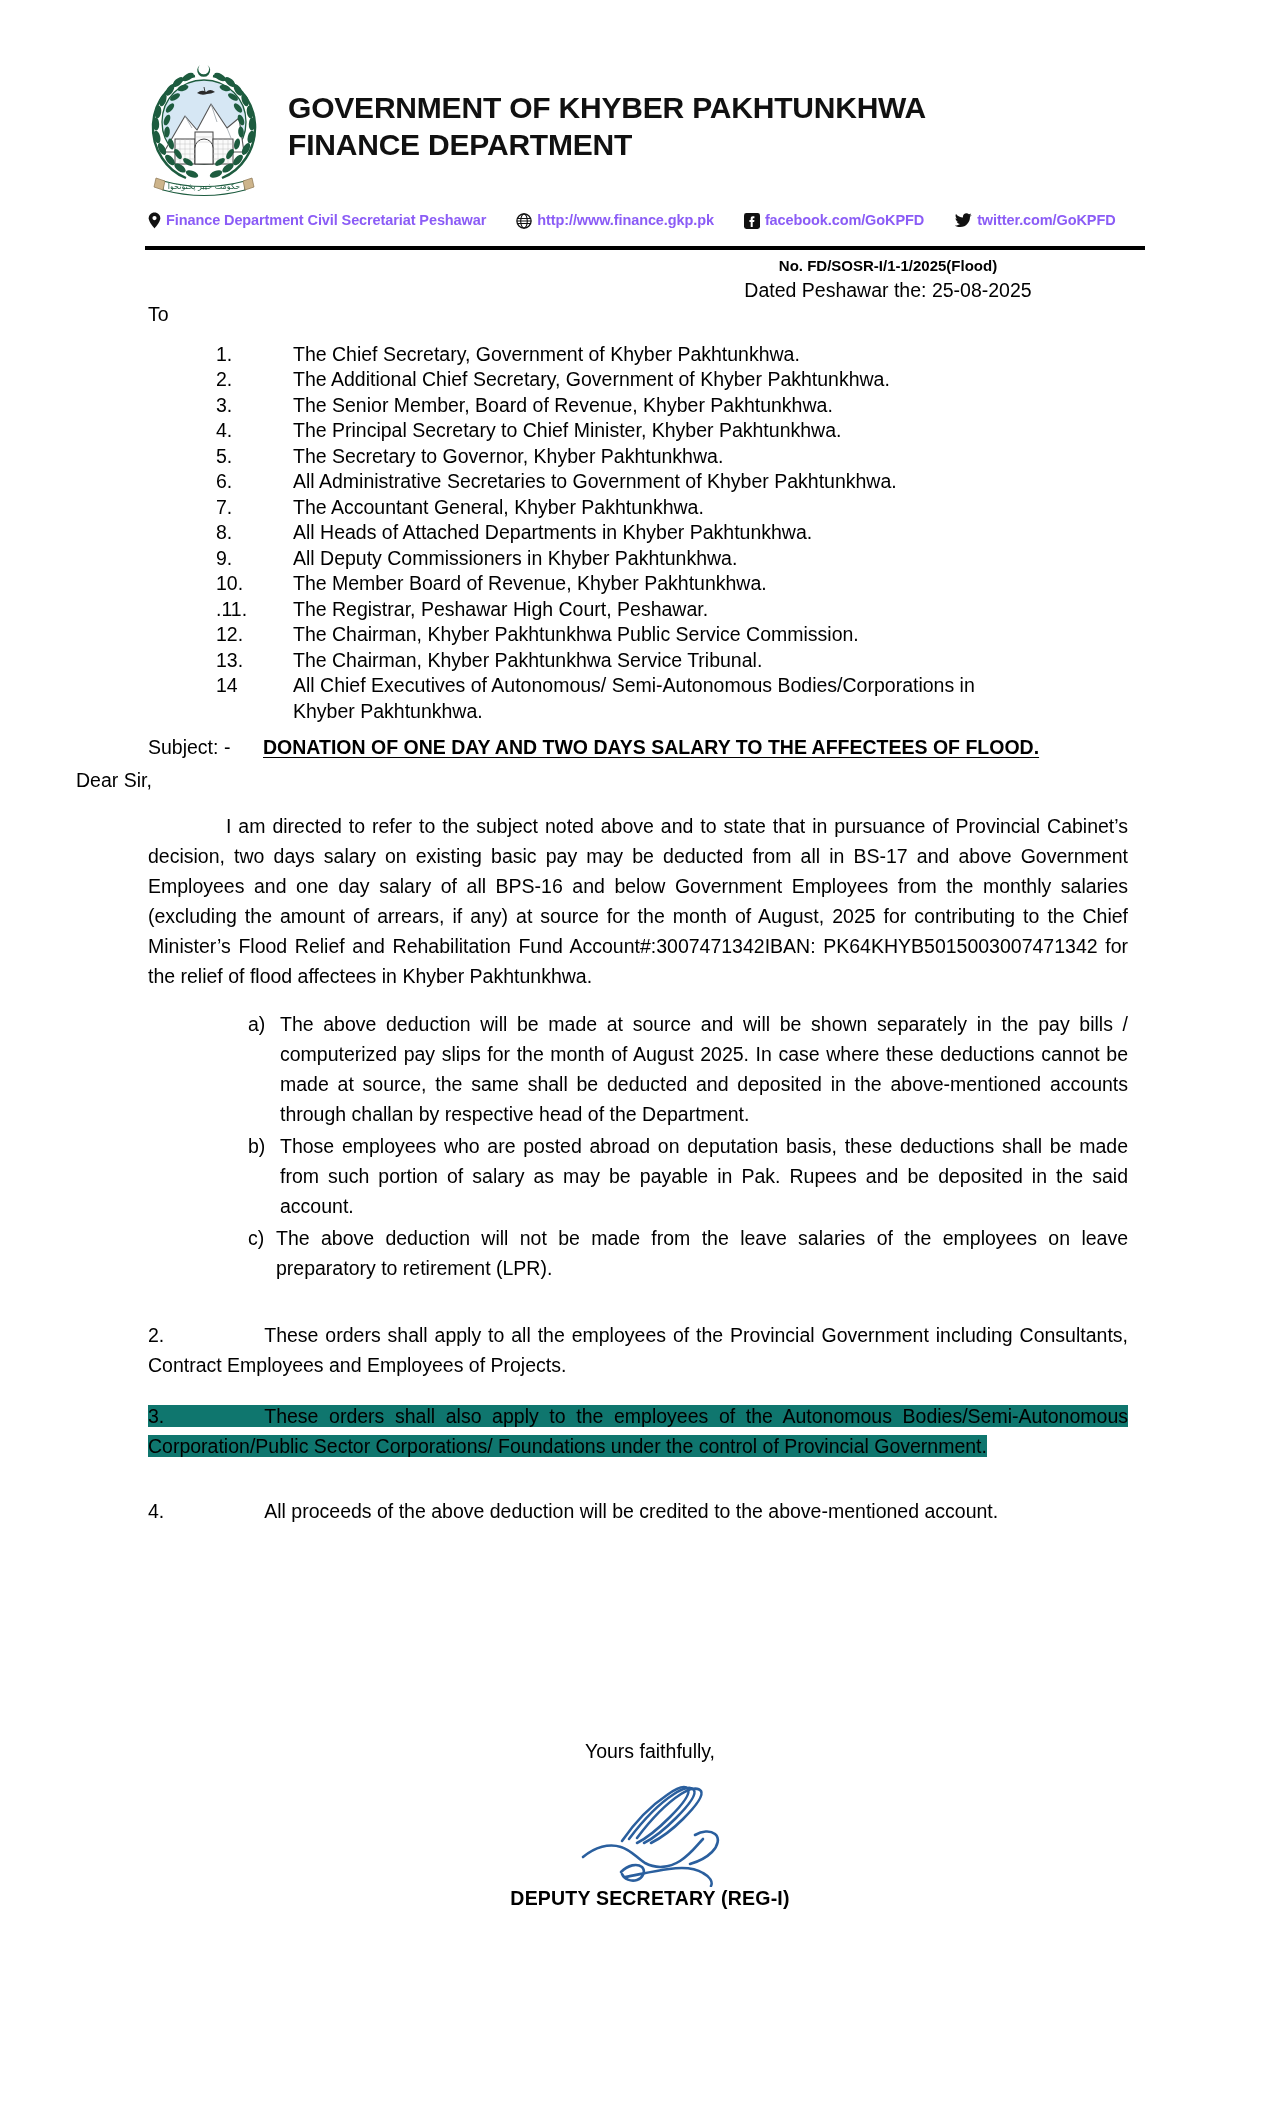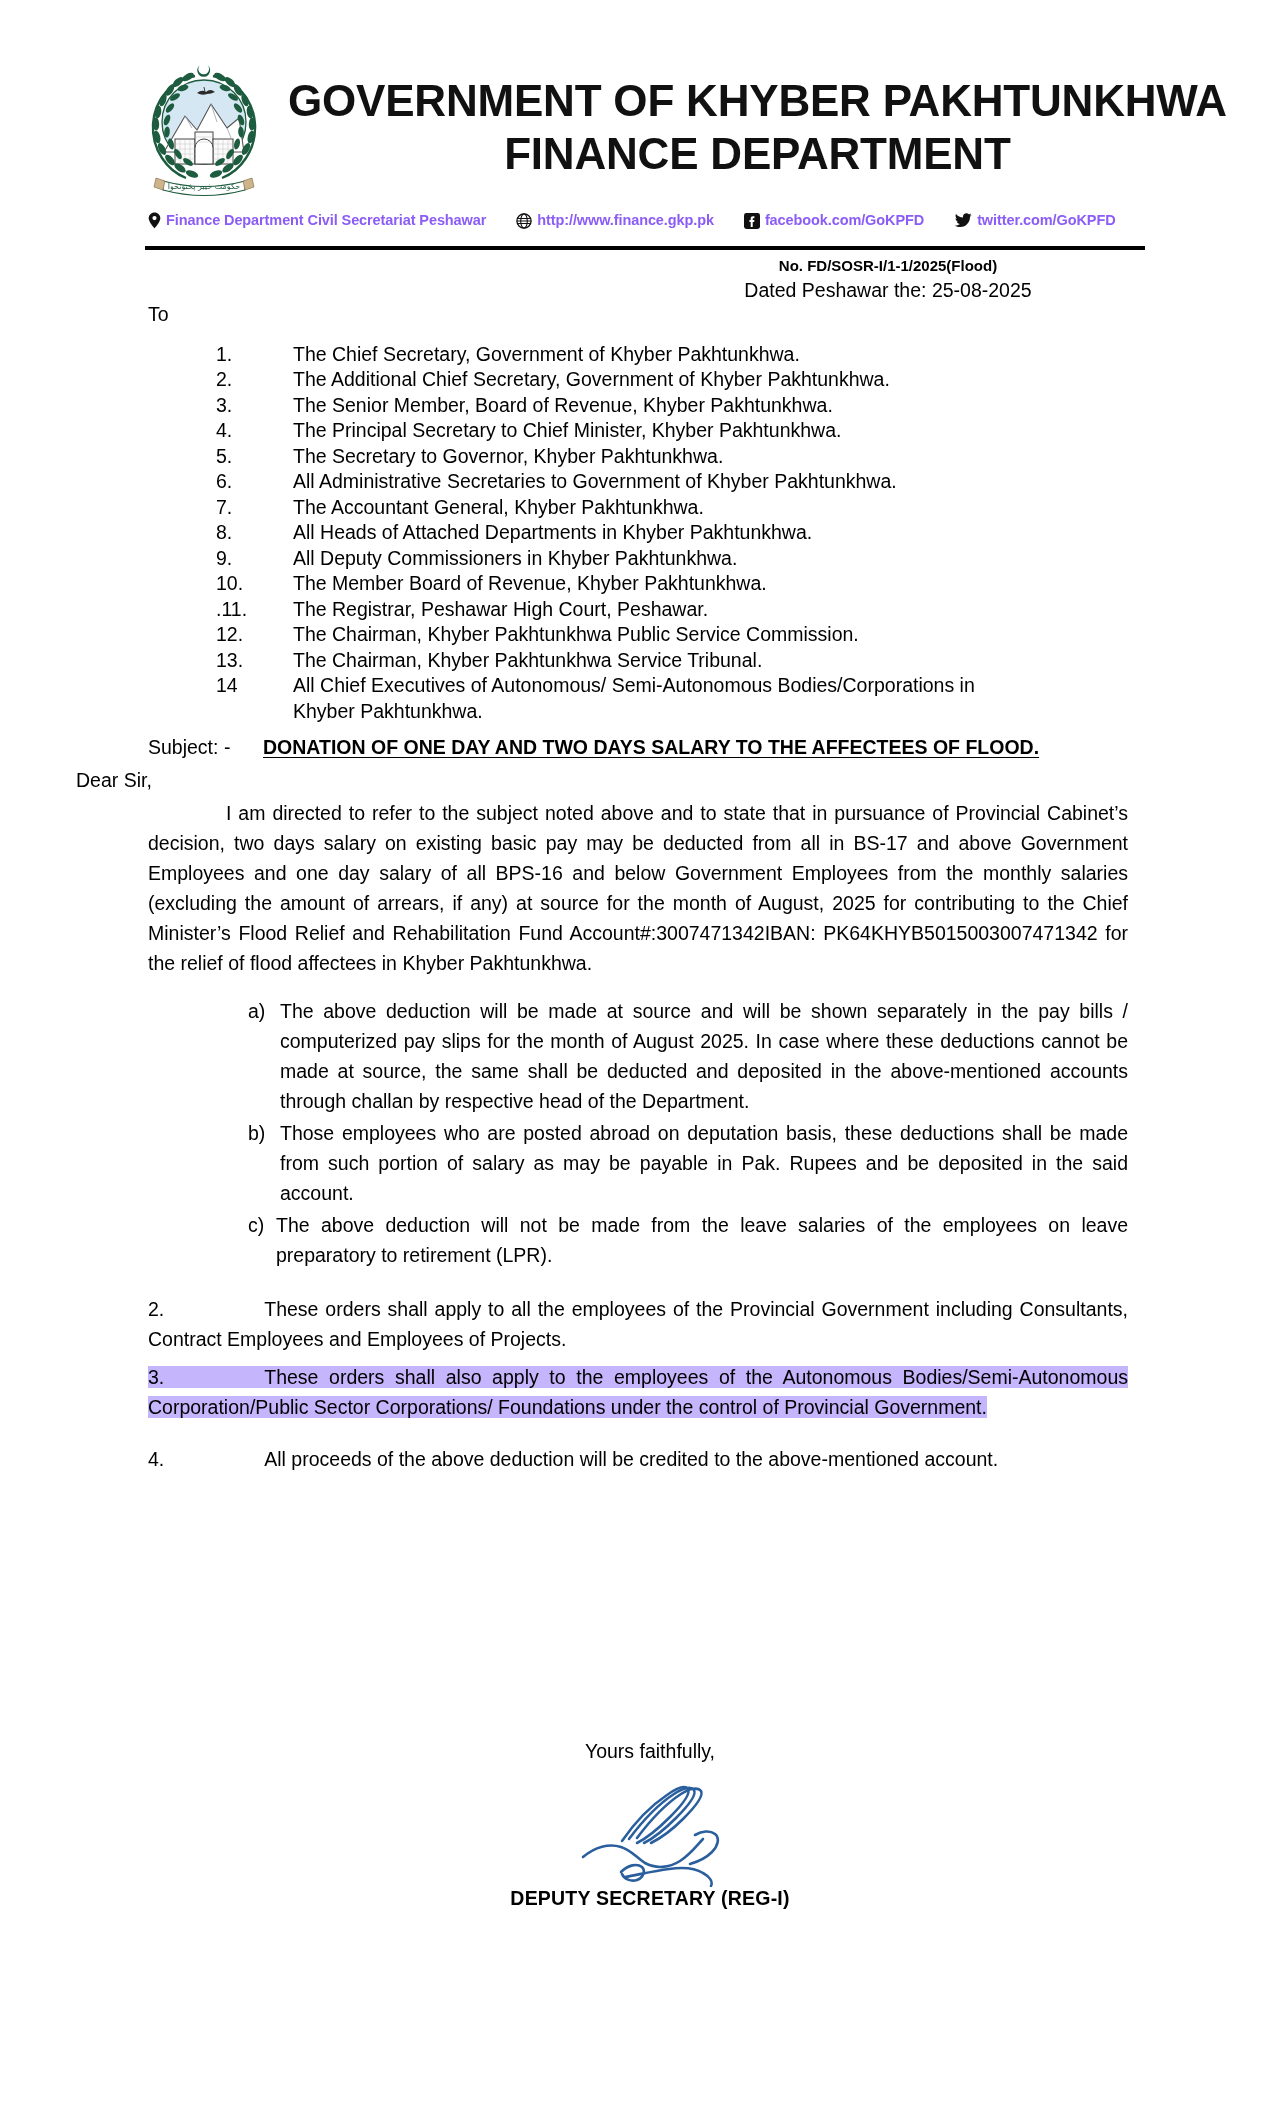--- a/index.html
+++ b/index.html
@@ -43,25 +43,24 @@
     position: relative;
   }
   .org-title {
     margin-left: 25px;
     line-height: 1.16;
   }
   .org-title .line1,
   .org-title .line2 {
     font-family: "Liberation Sans", sans-serif;
     font-weight: bold;
-    font-size: 44px;
+    font-size: 30px;
     letter-spacing: -0.2px;
     color: #111111;
     white-space: nowrap;
-    text-align: center;
   }
   .org-title .line2 { margin-top: 2px; }
 
   .contact-bar {
     display: flex;
     align-items: center;
     padding-left: 148px;
     margin-top: 10px;
     font-size: 14.5px;
     font-weight: bold;
@@ -170,21 +169,21 @@
     font-size: 19.5px;
     margin-top: 10px;
   }
 
   .para {
     padding-left: 148px;
     padding-right: 148px;
     font-size: 19.5px;
     line-height: 1.54;
     text-align: justify;
-    margin-top: 8px;
+    margin-top: 21px;
   }
   .para .indent { display: inline-block; width: 78px; }
   .para .numwide { display: inline-block; width: 100px; }
 
   ol.clauses {
     list-style: none;
     margin: 18px 0 0 0;
     padding: 0 148px 0 248px;
   }
   ol.clauses li {
@@ -203,21 +202,21 @@
   }
   ol.clauses li.clause-c {
     padding-left: 0;
   }
   ol.clauses li.clause-c .marker { flex: 0 0 28px; max-width: 28px; }
 
   .para.highlighted {
     background: transparent;
   }
   .hl {
-    background-color: #c4b5fd;
+    background-color: #0f766e;
     box-decoration-break: clone;
     -webkit-box-decoration-break: clone;
   }
 
   .spacer-sm { height: 14px; }
 
   
   .signature-block {
     position: absolute;
     left: 0;

